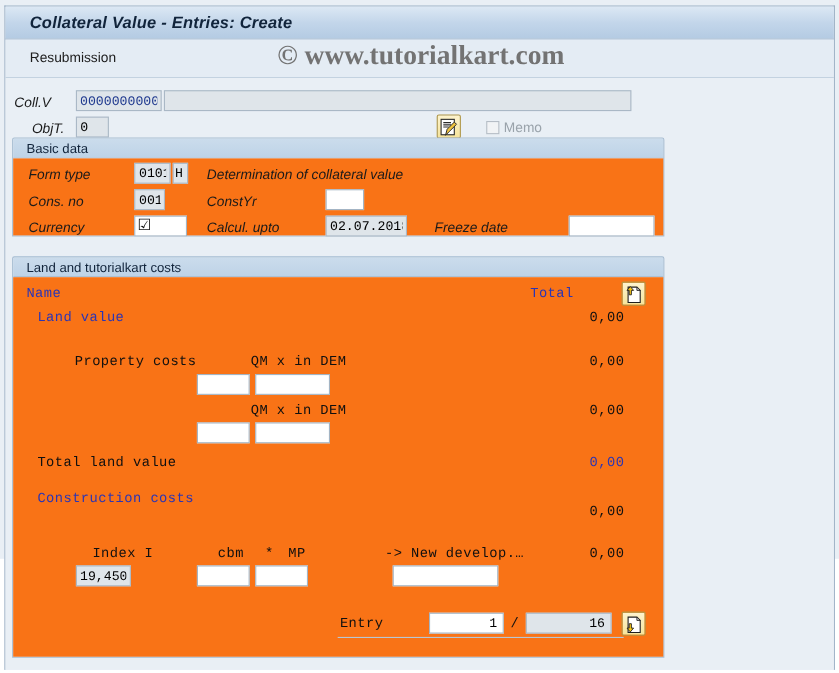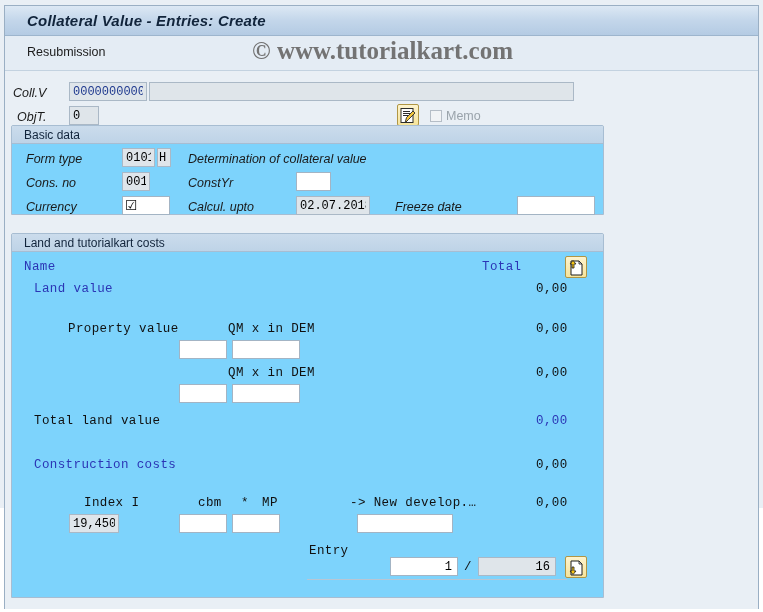--- a/index.html
+++ b/index.html
@@ -157,21 +157,21 @@
     font-size: 12px;
     color: #11243b;
     white-space: nowrap;
   }
   .group-body {
     position: absolute;
     left: 0;
     top: 18px;
     right: 0;
     bottom: 0;
-    background: #7dd3fc;
+    background: #f97316;
   }
 
   
   .mono {
     position: absolute;
     font-family: "Liberation Mono", monospace;
     font-size: 12.5px;
     white-space: nowrap;
     color: #101010;
     letter-spacing: 0.4px;
@@ -189,20 +189,21 @@
     border-radius: 2px;
     padding: 0;
     cursor: pointer;
   }
   .iconbtn svg { display: block; margin: 1px auto 0 auto; }
 
   
   .chkwrap {
     position: absolute;
     white-space: nowrap;
+    margin-left: 12px;
   }
   .chkbox {
     display: inline-block;
     width: 12px;
     height: 12px;
     border: 1px solid #b5bdc6;
     background: #f1f3f5;
     vertical-align: -2px;
     box-sizing: border-box;
   }
@@ -243,21 +244,21 @@
   </div>
 
   <div id="watermark">© www.tutorialkart.com</div>
 
   <div id="content">
 
     <div class="lbl" style="left:8px; top:15px;">Coll.V</div>
     <input class="inp grey bluetext" style="left: 64px; top: 11px; width: 78px;" value="0000000000">
     <input class="inp grey" style="left: 144px; top: 11px; width: 425px;" value="">
 
-    <div class="lbl" style="left:12px; top:39px;">ObjT.</div>
+    <div class="lbl" style="left:24px; top:39px;">ObjT.</div>
     <input class="inp grey" style="left: 64px; top: 35px; width: 30px;" value="0">
 
     <button class="iconbtn" style="left:392px; top:33px;">
       <svg width="18" height="18" viewBox="0 0 18 18">
         <rect x="2" y="1.5" width="12" height="14" fill="#ffffff" stroke="#2b2b2b" stroke-width="1"></rect>
         <line x1="4" y1="4.5" x2="11" y2="4.5" stroke="#2b2b2b" stroke-width="1"></line>
         <line x1="4" y1="6.5" x2="11" y2="6.5" stroke="#2b2b2b" stroke-width="1"></line>
         <line x1="4" y1="8.5" x2="9" y2="8.5" stroke="#2b2b2b" stroke-width="1"></line>
         <polygon points="6,16 7.5,10.5 14,4 16,6 9.5,12.5" fill="#f2c53d" stroke="#2b2b2b" stroke-width="0.9"></polygon>
       </svg>
@@ -307,51 +308,51 @@
           <svg width="18" height="18" viewBox="0 0 18 18">
             <polygon points="4,2 12,2 15,5 15,16 4,16" fill="#ffffff" stroke="#1e1e1e" stroke-width="1"></polygon>
             <polygon points="12,2 12,5 15,5" fill="#dfe3e8" stroke="#1e1e1e" stroke-width="0.8"></polygon>
             <polygon points="5,9 5,5 3,5 6,1.5 9,5 7,5 7,9" fill="#f5c518" stroke="#1e1e1e" stroke-width="0.8"></polygon>
           </svg>
         </button>
 
         <div class="mono blue" style="left:22px; top:30px;">Land value</div>
         <div class="mono" style="left:524px; top:30px;">0,00</div>
 
-        <div class="mono" style="left:56px; top:70px;">Property value</div>
+        <div class="mono" style="left:56px; top:70px;">Property costs</div>
         <div class="mono" style="left:216px; top:70px;">QM  x  in DEM</div>
         <div class="mono" style="left:524px; top:70px;">0,00</div>
         <input class="inp" style="left: 167px; top: 88px; width: 48px;" value="">
         <input class="inp" style="left: 220px; top: 88px; width: 68px;" value="">
 
         <div class="mono" style="left:216px; top:114px;">QM  x  in DEM</div>
         <div class="mono" style="left:524px; top:114px;">0,00</div>
         <input class="inp" style="left: 167px; top: 132px; width: 48px;" value="">
         <input class="inp" style="left: 220px; top: 132px; width: 68px;" value="">
 
         <div class="mono" style="left:22px; top:162px;">Total land value</div>
         <div class="mono blue" style="left:524px; top:162px;">0,00</div>
 
-        <div class="mono blue" style="left:22px; top:206px;">Construction costs</div>
+        <div class="mono blue" style="left:22px; top:194px;">Construction costs</div>
         <div class="mono" style="left:524px; top:206px;">0,00</div>
 
         <div class="mono" style="left:72px; top:244px;">Index I</div>
         <div class="mono" style="left:186px; top:244px;">cbm</div>
         <div class="mono" style="left:229px; top:244px;">*</div>
         <div class="mono" style="left:250px; top:244px;">MP</div>
         <div class="mono" style="left:338px; top:244px;">-&gt; New develop.…</div>
         <div class="mono" style="left:524px; top:244px;">0,00</div>
 
         <input class="inp grey" style="left: 57px; top: 262px; width: 50px;" value="19,450">
         <input class="inp" style="left: 167px; top: 262px; width: 48px;" value="">
         <input class="inp" style="left: 220px; top: 262px; width: 48px;" value="">
         <input class="inp" style="left: 345px; top: 262px; width: 96px;" value="">
 
         <div class="entry-underline" style="left:295px; top:327px; width:260px;"></div>
-        <div class="mono" style="left:297px; top:292px;">Entry</div>
+        <div class="mono" style="left:297px; top:308px;">Entry</div>
         <input class="inp rightalign" style="left: 378px; top: 305px; width: 68px;" value="1">
         <div class="mono" style="left:452px; top:308px;">/</div>
         <input class="inp grey rightalign" style="left: 466px; top: 305px; width: 78px;" value="16">
         <button class="iconbtn" style="left:553px; top:304px;">
           <svg width="18" height="18" viewBox="0 0 18 18">
             <polygon points="4,2 12,2 15,5 15,16 4,16" fill="#ffffff" stroke="#1e1e1e" stroke-width="1"></polygon>
             <polygon points="12,2 12,5 15,5" fill="#dfe3e8" stroke="#1e1e1e" stroke-width="0.8"></polygon>
             <polygon points="5,8 5,12 3,12 6,15.5 9,12 7,12 7,8" fill="#f5c518" stroke="#1e1e1e" stroke-width="0.8"></polygon>
           </svg>
         </button>

